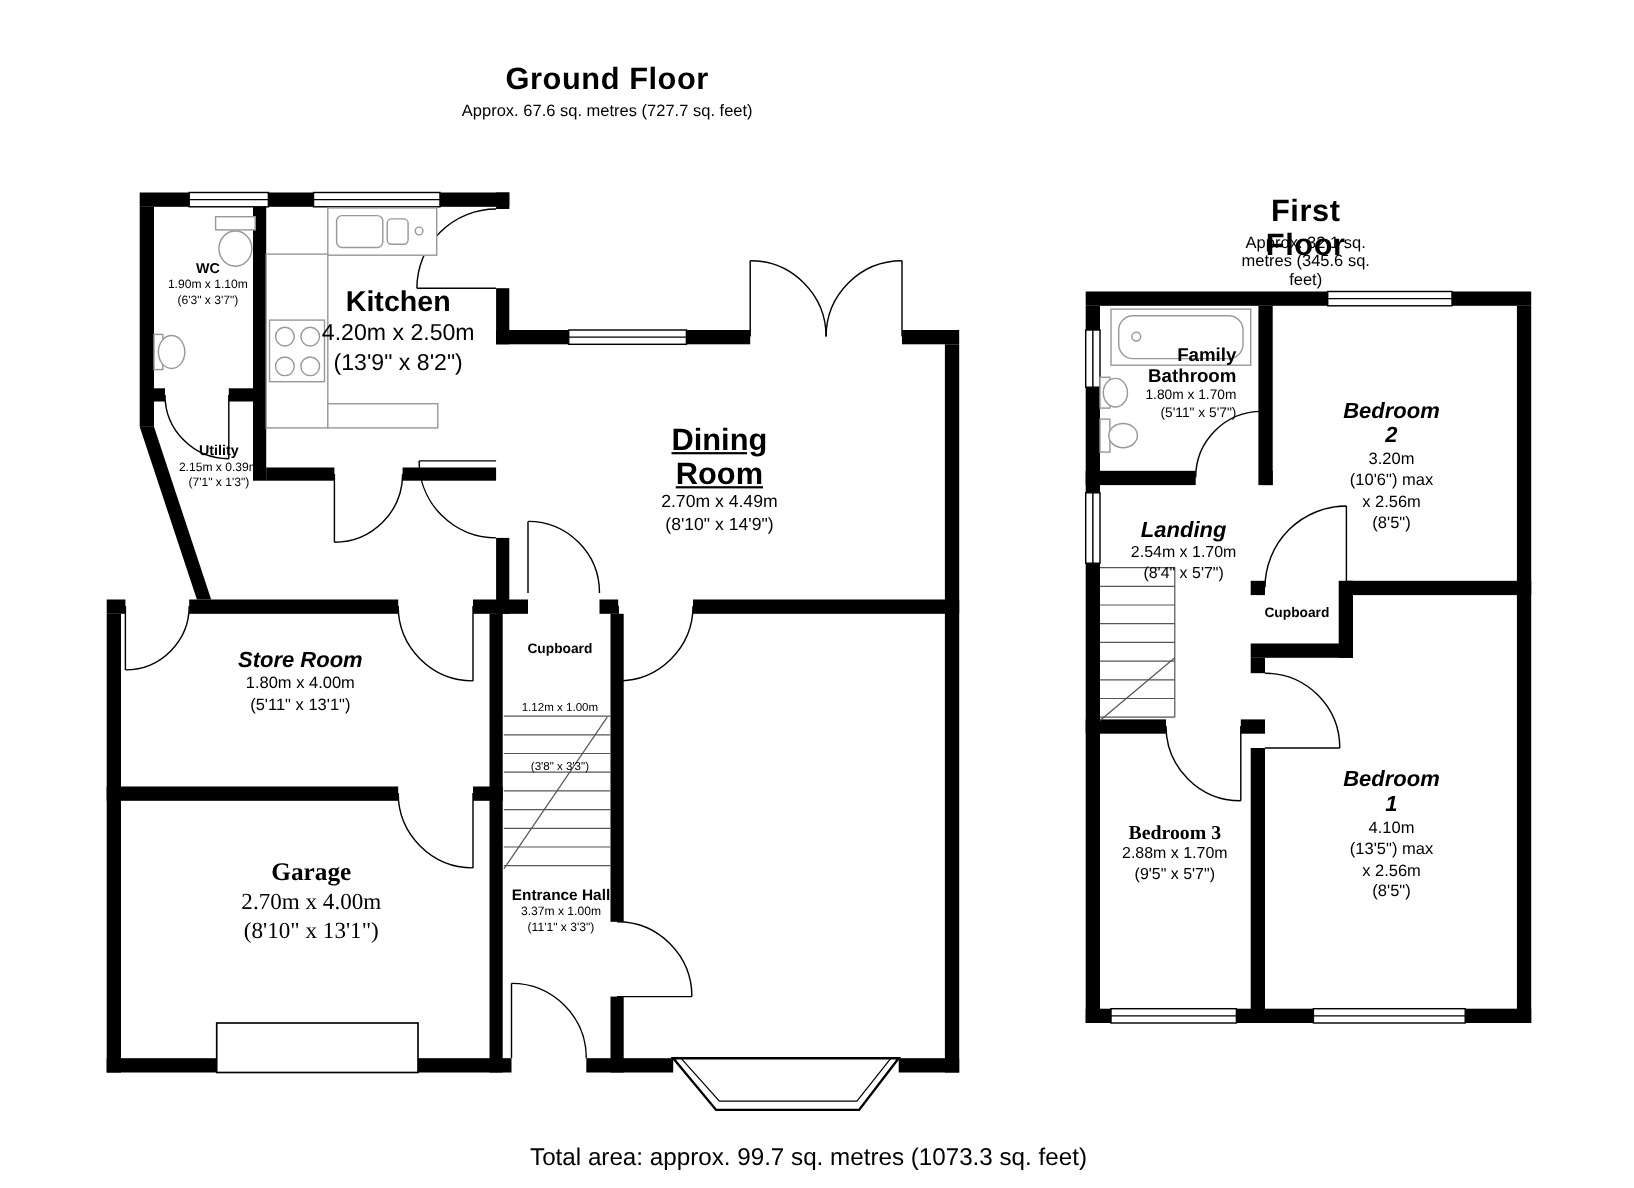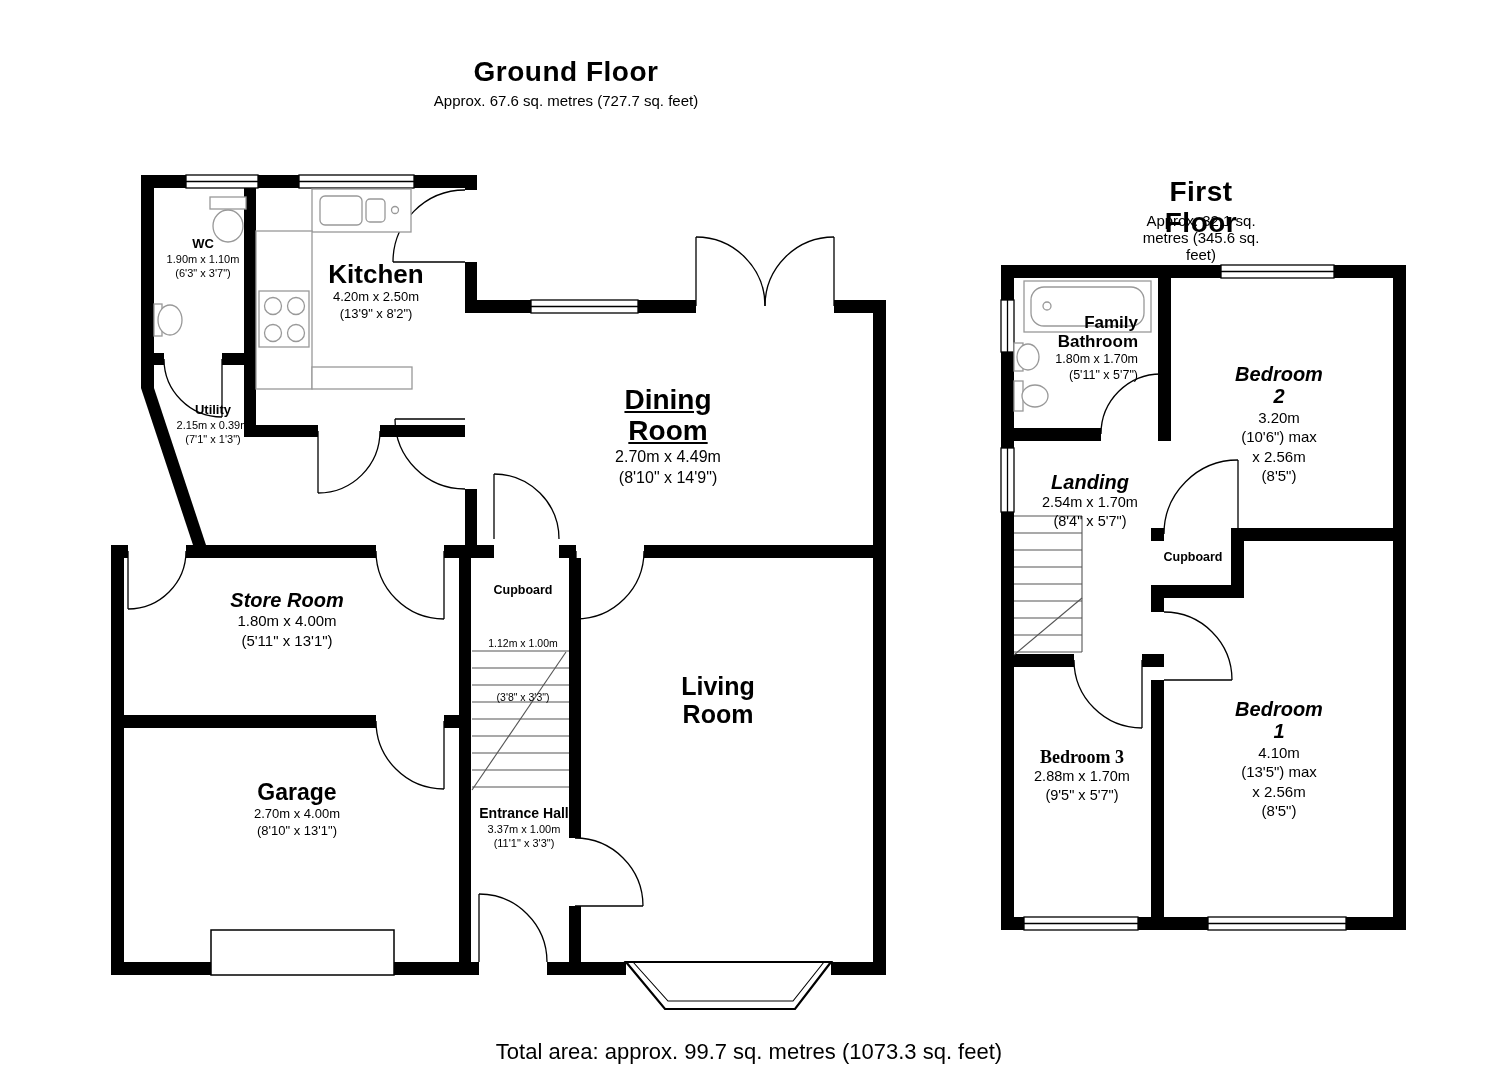--- a/index.html
+++ b/index.html
@@ -1,31 +1,31 @@
 <!DOCTYPE html>
 <html><head>
 <meta charset="utf-8">
 <style>
   html,body{margin:0;padding:0;background:#ffffff;}
   body{width:1485px;height:1080px;position:relative;overflow:hidden;
        font-family:"Liberation Sans","DejaVu Sans",sans-serif;color:#000;}
-  .canvas{position:absolute;left:16px;top:0;width:1304px;height:1080px;}
+  .canvas{position:absolute;left:2px;top:0;width:1304px;height:1080px;}
   svg{position:absolute;left:0;top:0;}
   .lbl{position:absolute;transform:translateX(-50%);text-align:center;line-height:1.12;white-space:normal;}
   .nm{font-weight:bold;display:block;}
   .dm{display:block;line-height:1.3;}
   .title{font-weight:bold;font-size:28px;letter-spacing:.5px;}
   .subtitle{font-size:15px;}
   .total{font-size:22px;}
   
   .n26{font-size:26px;} .n25{font-size:25px;} .n23{font-size:23px;} .n22{font-size:28px;text-decoration:underline;}
   .n20{font-size:20px;font-style:italic;} .n18{font-size:18px;font-family:Liberation Serif, serif;} .n17{font-size:17px;} .n14{font-size:14px;}
   .n13{font-size:13px;} .n12{font-size:12.5px;}
   
-  .d17{font-size:13px;} .d16{font-size:16px;} .d15{font-size:15px;} .d14{font-size:14.5px;}
+  .d17{font-size:21px;} .d16{font-size:16px;} .d15{font-size:15px;} .d14{font-size:14.5px;}
   .d12{font-size:12.5px;} .d11{font-size:11px;} .d10{font-size:10.5px;margin-top:40px;}
 </style>
 </head>
 <body>
 
 <div class="canvas">
 
 <svg width="1485" height="1080" viewBox="0 0 1485 1080">
 
   <g fill="#000" stroke="none">
@@ -296,25 +296,22 @@
   <span class="dm d15" style="white-space:nowrap;">1.80m x 4.00m</span>
   <span class="dm d15" style="white-space:nowrap;">(5'11" x 13'1")</span>
 </div>
 
 <div class="lbl" style="left:507px;top:583px;">
   <span class="nm n12">Cupboard</span>
   <span class="dm d10">1.12m x 1.00m</span>
   <span class="dm d10">(3'8" x 3'3")</span>
 </div>
 
-<div class="lbl" style="left:702px;top:672px;width:145px;">
-  <span class="nm n25">Living Room</span>
-</div>
-
-<div class="lbl" style="left:281px;top:780px;">
+
+<div class="lbl" style="left:281px;top:780px;font-family:Liberation Serif, serif;">
   <span class="nm n23">Garage</span>
   <span class="dm d17">2.70m x 4.00m</span>
   <span class="dm d17">(8'10" x 13'1")</span>
 </div>
 
 <div class="lbl" style="left:508px;top:806px;width:92px;">
   <span class="nm n14">Entrance Hall</span>
   <span class="dm d11" style="white-space:nowrap;">3.37m x 1.00m</span>
   <span class="dm d11" style="white-space:nowrap;">(11'1" x 3'3")</span>
 </div>

